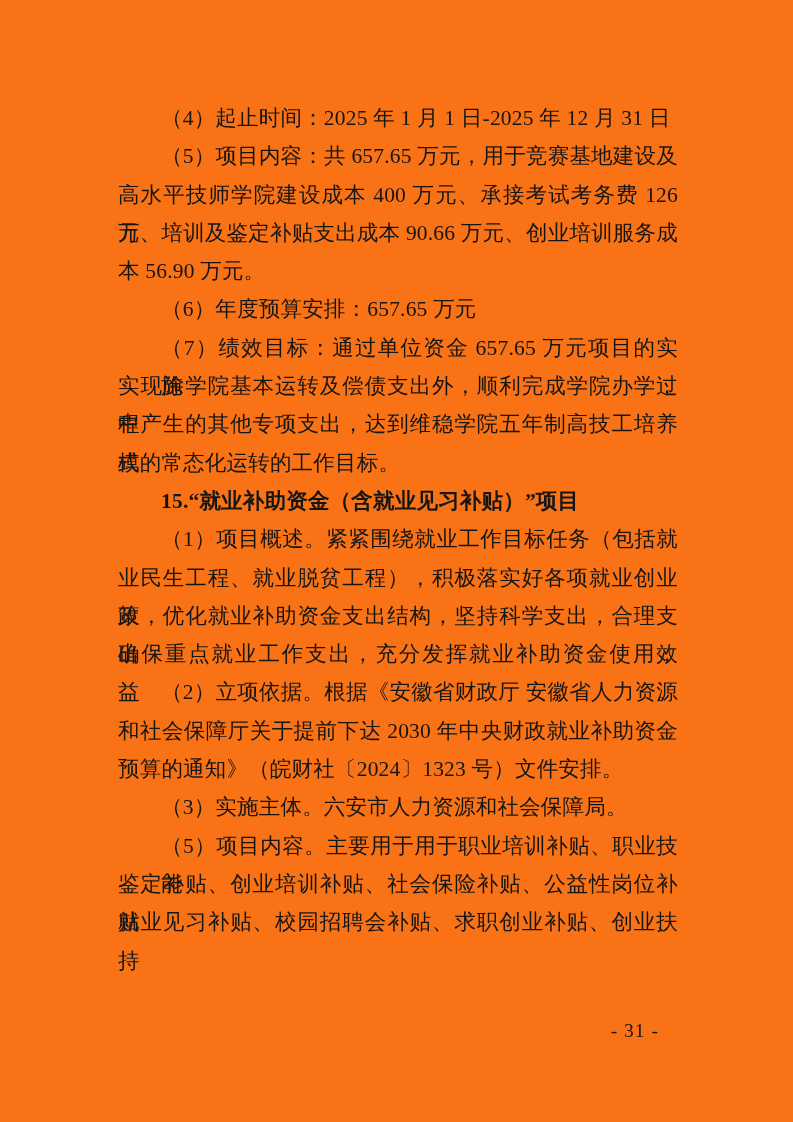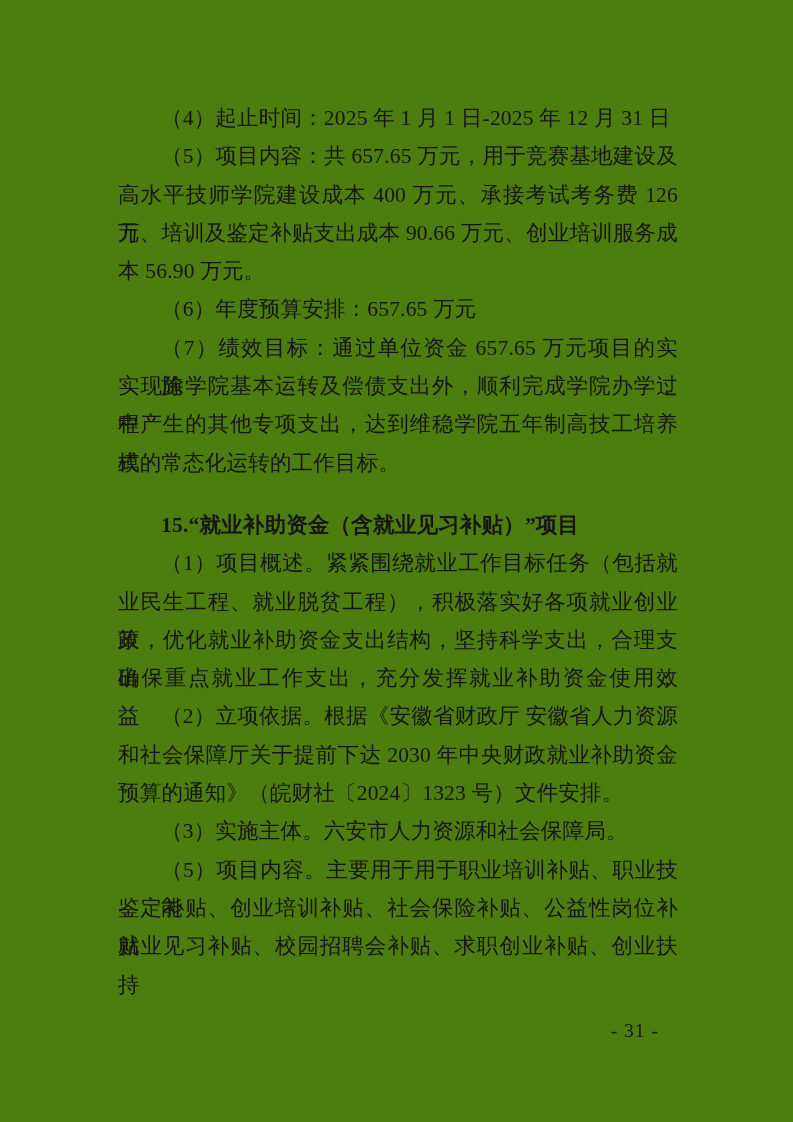--- a/index.html
+++ b/index.html
@@ -4,21 +4,21 @@
 <style>
   html, body {
     margin: 0;
     padding: 0;
     background: #ffffff;
   }
   .page {
     position: relative;
     width: 793px;
     height: 1122px;
-    background: #4d7c0f;
+    background: #f97316;
     overflow: hidden;
     font-family: "Liberation Serif", "DejaVu Serif", serif;
     color: #151515;
   }
   .doc-body {
     position: absolute;
     top: 99px;
     left: 118px;
     width: 560px;
   }
@@ -34,21 +34,20 @@
     white-space: normal;
     text-align: justify;
     text-align-last: justify;
     text-justify: inter-character;
   }
   .text-line.indent {
     padding-left: 43px;
   }
   .text-line.bold {
     font-weight: bold;
-    margin-top: 24px;
   }
   .page-number {
     position: absolute;
     top: 1018px;
     right: 134px;
     font-size: 19.5px;
     line-height: 26px;
     letter-spacing: 1px;
     color: #151515;
   }

